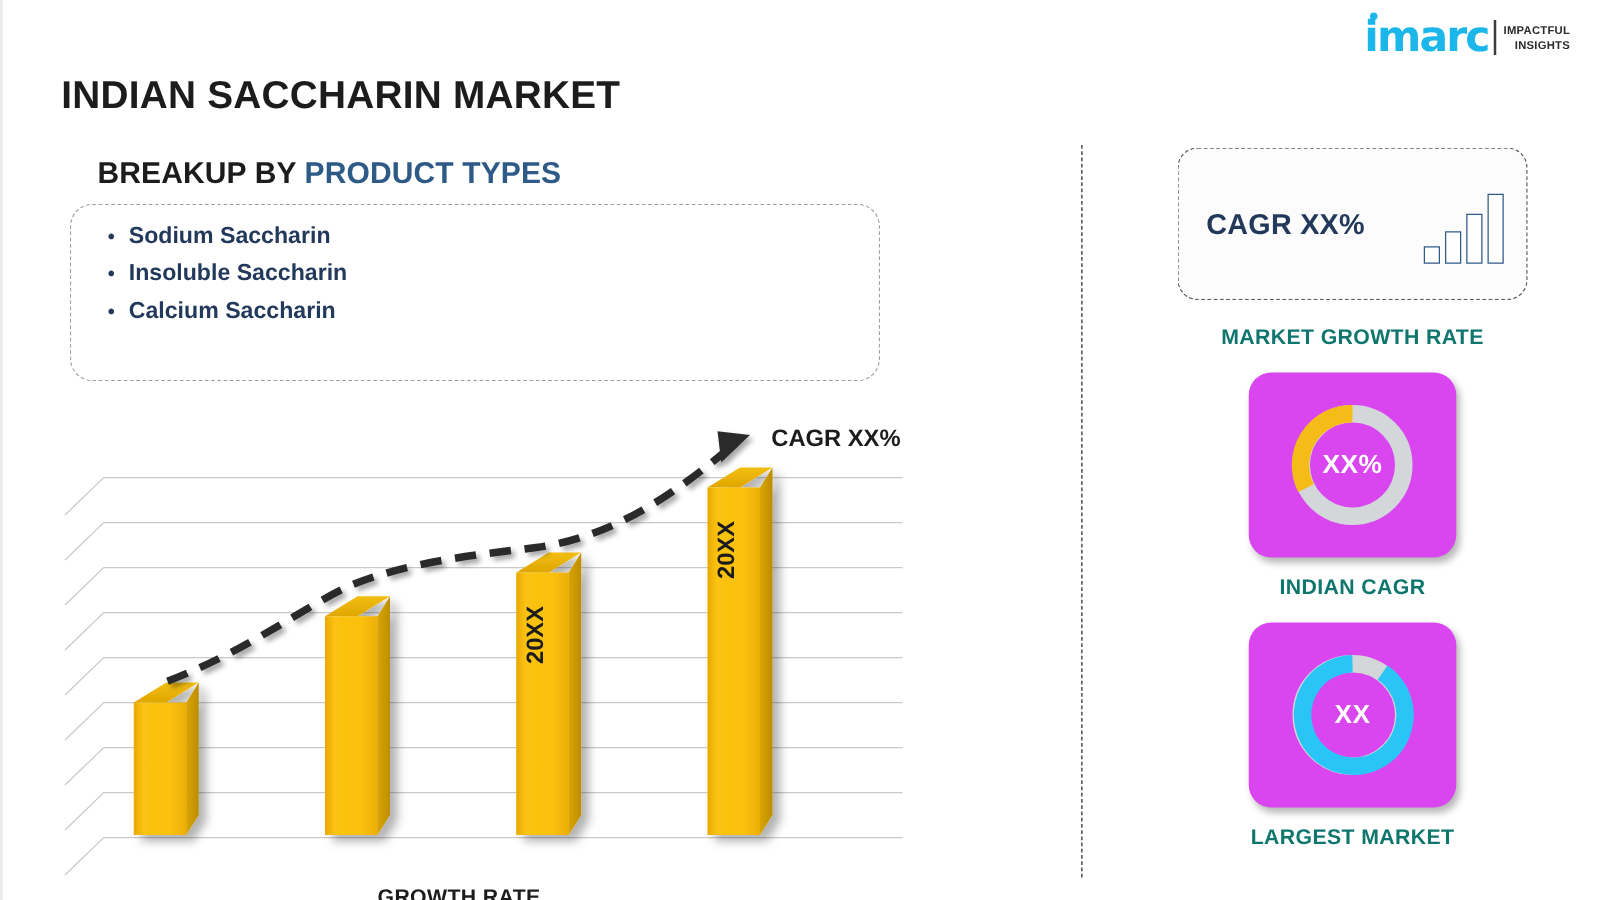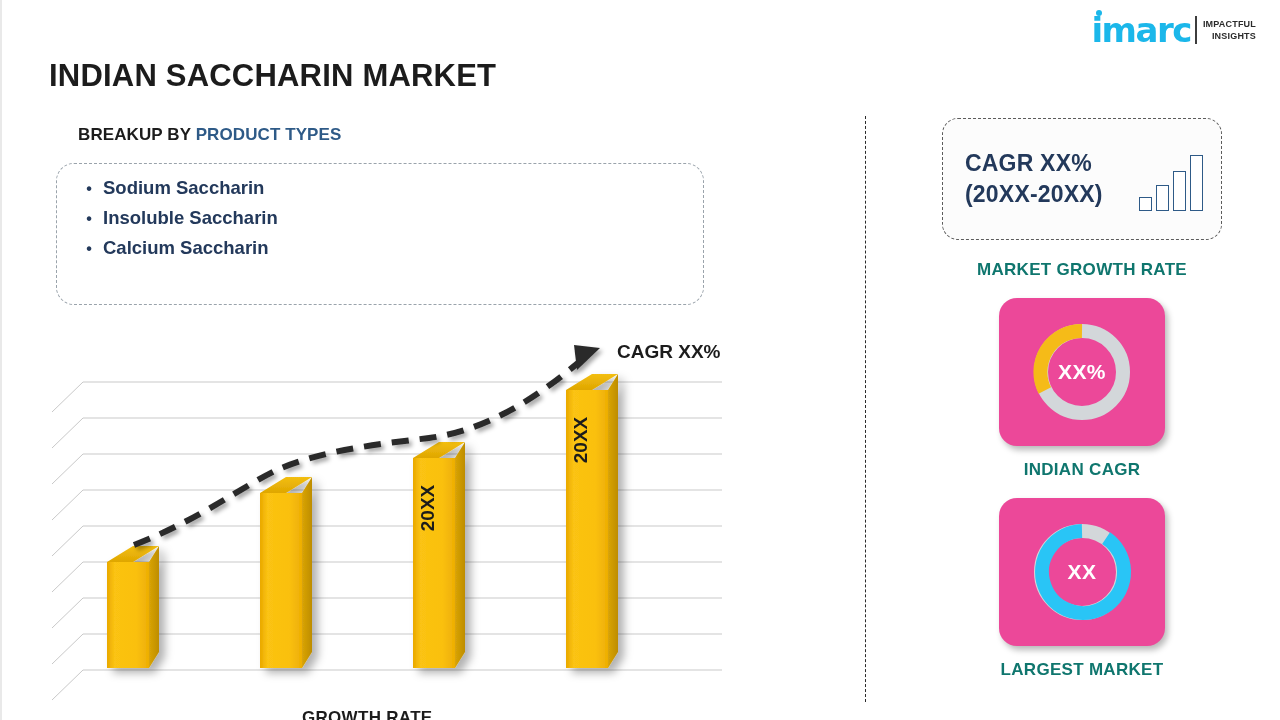--- a/index.html
+++ b/index.html
@@ -70,21 +70,21 @@
     top: 58px;
     font-size: 31px;
     font-weight: bold;
     color: #1c1c1c;
     letter-spacing: .2px;
   }
   #subtitle {
     position: absolute;
     left: 76px;
     top: 125px;
-    font-size: 17px;
+    font-size: 24px;
     font-weight: bold;
     color: #1c1c1c;
     letter-spacing: .1px;
   }
   #subtitle .accent { color: #2E5A87; }
 
   
   #types-box {
     position: absolute;
     left: 54px;
@@ -200,21 +200,21 @@
     letter-spacing: .3px;
   }
   #growth-rate-caption { margin-top: 20px; }
 
   .donut-card {
     position: relative;
     width: 166px;
     height: 148px;
     margin: 18px auto 0;
     border-radius: 18px;
-    background: #ec4899;
+    background: #d946ef;
     box-shadow: 3px 4px 6px rgba(0,0,0,.28);
   }
   .donut-card svg {
     position: absolute;
     left: 50%;
     top: 50%;
     transform: translate(-50%, -50%);
   }
   .donut-value {
     position: absolute;
@@ -343,21 +343,20 @@
   <div id="cagr-line-label">CAGR XX%</div>
   <div id="growth-rate-label">GROWTH RATE</div>
 
   <div id="divider"></div>
 
   <div id="right-col">
 
     <div id="cagr-box">
       <div id="cagr-text">
         <div>CAGR XX%</div>
-        <div>(20XX-20XX)</div>
       </div>
       <div id="cagr-bars">
         <i style="height:14px"></i>
           <i style="height:26px"></i>
           <i style="height:40px"></i>
           <i style="height:56px"></i>
       </div>
     </div>
     <div id="growth-rate-caption" class="stat-label">MARKET GROWTH RATE</div>
 

